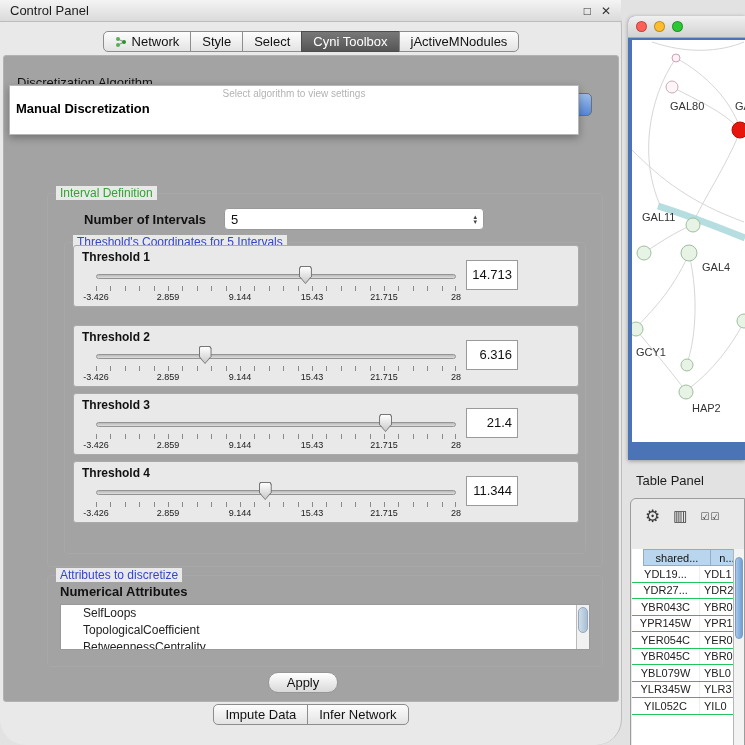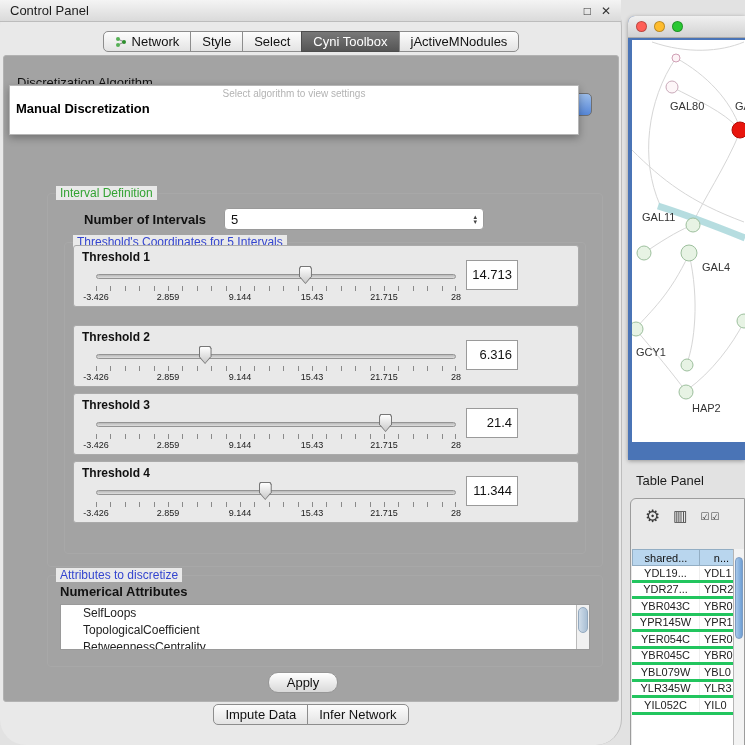--- a/index.html
+++ b/index.html
@@ -97,23 +97,23 @@
   .tablewin { position:absolute; left:7px; top:486px; width:115px; height:259px; background:#e9e9e9;
               border:1px solid #9c9c9c; border-radius:6px 0 0 0; overflow:hidden; }
   .tp-toolbar { height:34px; display:flex; align-items:center; gap:13px; padding-left:14px; color:#3a3a3a; }
   .ic-gear { font-size:17px; }
   .ic-cols { font-size:15px; }
   .ic-checks { font-size:10px; letter-spacing:1px; }
   .tp-table { position:absolute; left:1px; right:0; top:50px; bottom:0; background:#fff; }
   .tp-header { display:flex; height:17px; }
   .tp-header .hc { background:#b9d6ee; border:1px solid #93aec4; border-left:none; font-size:11px; color:#111;
                    display:flex; align-items:center; justify-content:center; overflow:hidden; white-space:nowrap; }
-  .hc.c1 { width:68px; border-left:1px solid #93aec4; }
+  .hc.c1 { width:68px; border-left:1px solid #93aec4;margin-left:11px; }
   .hc.c2 { flex:1; }
-  .trow { display:flex; height:16.5px; border-bottom:3px solid #22c55e;text-align:center; }
+  .trow { display:flex; height:16.5px; border-bottom:1px solid #22c55e;text-align:center; }
   .trow .tc { font-size:11px; color:#222; overflow:hidden; white-space:nowrap; display:flex; align-items:center; }
   .tc.c1 { width:68px; justify-content:center; border-right:1px solid #eee; }
   .tc.c2 { flex:1; padding-left:4px; }
   .tp-scroll { position:absolute; right:0; top:50px; bottom:0; width:11px; background:#f3f3f3; border-left:1px solid #b5b5b5; }
   .tp-thumb { position:absolute; left:1px; right:1px; top:8px; height:82px; border-radius:5px;
               background:linear-gradient(90deg,#a7c8ea,#6f9fd4); border:1px solid #7d9cc2; }
 </style>
 </head>
 <body>
 

